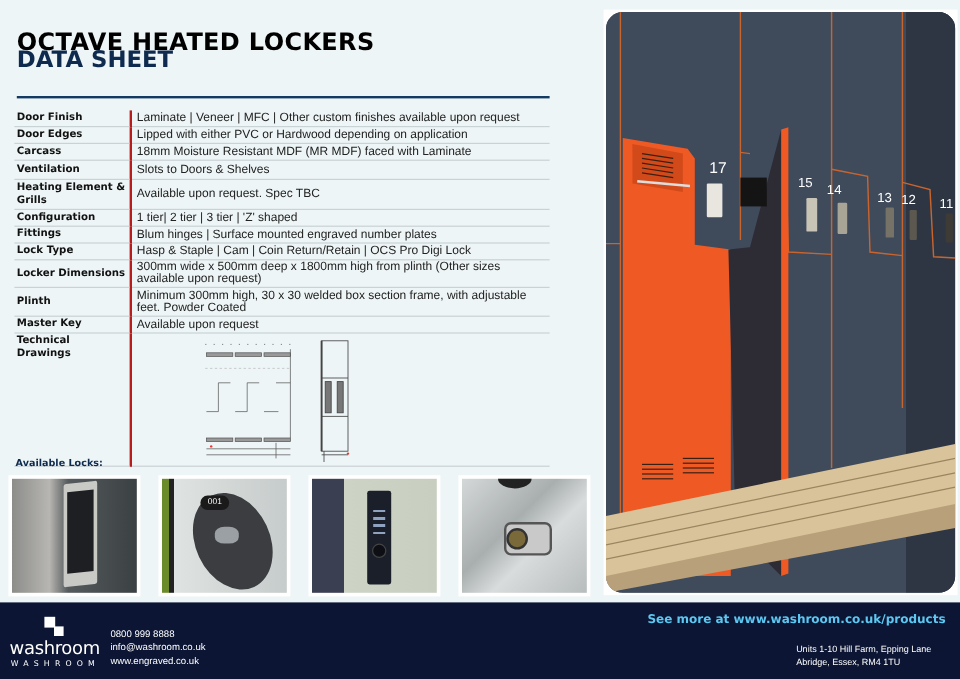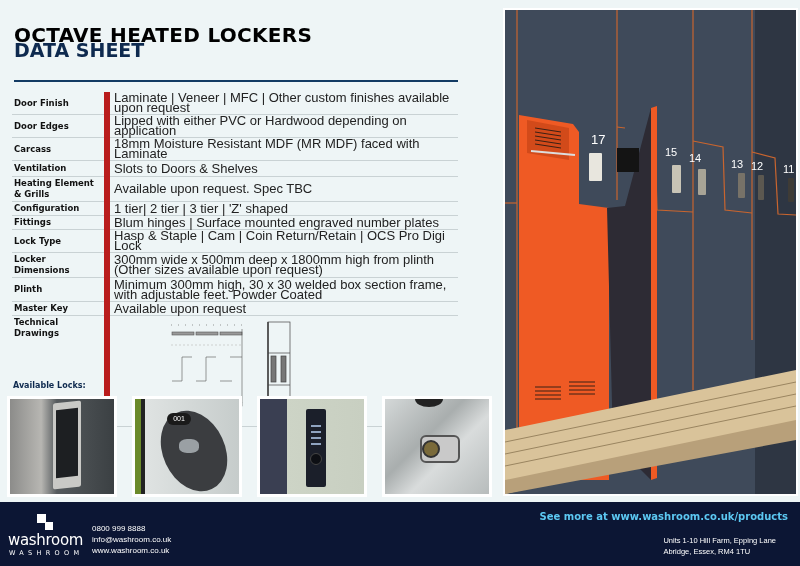--- a/index.html
+++ b/index.html
@@ -6,35 +6,35 @@
   html, body { width: 800px; height: 566px; overflow: hidden; }
   body { background: #eef5f6; font-family: "Liberation Sans", sans-serif; position: relative; color: #1b1b1b; }
 
   .title1 { position: absolute; left: 14px; top: 23px; font-family: "DejaVu Sans", sans-serif; font-weight: bold; font-size: 20px; color: #000000; letter-spacing: 0.3px; }
   .title2 { position: absolute; left: 14px; top: 39px; font-family: "DejaVu Sans", sans-serif; font-weight: bold; font-size: 19px; color: #0e2a4f; }
   .title-rule { position: absolute; left: 14px; top: 80px; width: 444px; height: 2px; background: #123a63; }
 
   .spec-table { position: absolute; left: 12px; top: 92px; width: 446px; border-collapse: collapse; }
   .spec-table td { border-bottom: 1px solid #c9d2d4; vertical-align: middle; }
   .spec-table td.k { width: 104px; font-family: "DejaVu Sans", sans-serif; font-weight: bold; font-size: 8.5px; color: #111; padding: 1px 2px; line-height: 11px; }
-  .spec-table td.v { font-size: 13px; color: #222; padding: 1px 4px; border-left: 6px solid #b91c1c; line-height: 10px; }
+  .spec-table td.v { font-size: 10px; color: #222; padding: 1px 4px; border-left: 2px solid #b91c1c; line-height: 10px; }
   .spec-table tr.h1 td { height: 12px; }
   .spec-table tr.h2 td { height: 22px; }
   .spec-table tr.draw td { height: 110px; vertical-align: top; }
 
   .drawing { position: relative; width: 340px; height: 108px; }
   .dw-front { position: absolute; left: 56px; top: 6px; width: 74px; height: 98px; }
   .dw-side { position: absolute; left: 152px; top: 3px; width: 26px; height: 104px; }
 
   .locks-label { position: absolute; left: 13px; top: 381px; font-family: "DejaVu Sans", sans-serif; font-weight: bold; font-size: 8px; color: #0e2a4f; }
   .lock-img { position: absolute; top: 396px; width: 110px; height: 101px; background: #fff; padding: 3px; }
   .lock-img .inner { width: 100%; height: 100%; position: relative; overflow: hidden; }
 
   .hero { position: absolute; left: 503px; top: 8px; width: 295px; height: 488px; background: #fff; padding: 2px; }
-  .hero .inner { width: 100%; height: 100%; position: relative; overflow: hidden; background: #3e4a59; }
+  .hero .inner { width: 100%; height: 100%; position: relative; overflow: hidden; background: #3e4a59; border-radius: 14px; }
 
   .footer { position: absolute; left: 0; top: 502px; width: 800px; height: 64px; background: #0c1634; }
   .logo { position: absolute; left: 8px; top: 12px; width: 76px; height: 48px; }
   .logo-sq1 { position: absolute; left: 29px; top: 0; width: 9px; height: 9px; background: #fff; }
   .logo-sq2 { position: absolute; left: 37px; top: 8px; width: 8px; height: 8px; background: #fff; }
   .logo-word { position: absolute; left: 0; top: 17px; font-family: "DejaVu Sans", sans-serif; font-size: 15px; color: #fff; letter-spacing: -0.3px; }
   .logo-sub { position: absolute; left: 1px; top: 35px; font-family: "DejaVu Sans", sans-serif; font-size: 6.5px; color: #fff; letter-spacing: 4.3px; }
   .contact { position: absolute; left: 92px; top: 21px; font-size: 8px; color: #fff; line-height: 11px; }
   .more { position: absolute; right: 12px; top: 9px; font-family: "DejaVu Sans", sans-serif; font-weight: bold; font-size: 10px; color: #5cc8f2; }
   .addr { position: absolute; right: 24px; top: 33px; text-align: left; font-size: 7.5px; color: #fff; line-height: 11px; }
@@ -232,20 +232,20 @@
 <div class="footer">
   <div class="logo">
     <div class="logo-sq1"></div>
     <div class="logo-sq2"></div>
     <div class="logo-word">washroom</div>
     <div class="logo-sub">WASHROOM</div>
   </div>
   <div class="contact">
     <div>0800 999 8888</div>
     <div>info@washroom.co.uk</div>
-    <div>www.washroom.co.uk</div>
+    <div>www.engraved.co.uk</div>
   </div>
   <div class="more">See more at www.washroom.co.uk/products</div>
   <div class="addr">
     <div>Units 1-10 Hill Farm, Epping Lane</div>
     <div>Abridge, Essex, RM4 1TU</div>
   </div>
 </div>
 
 </body></html>

